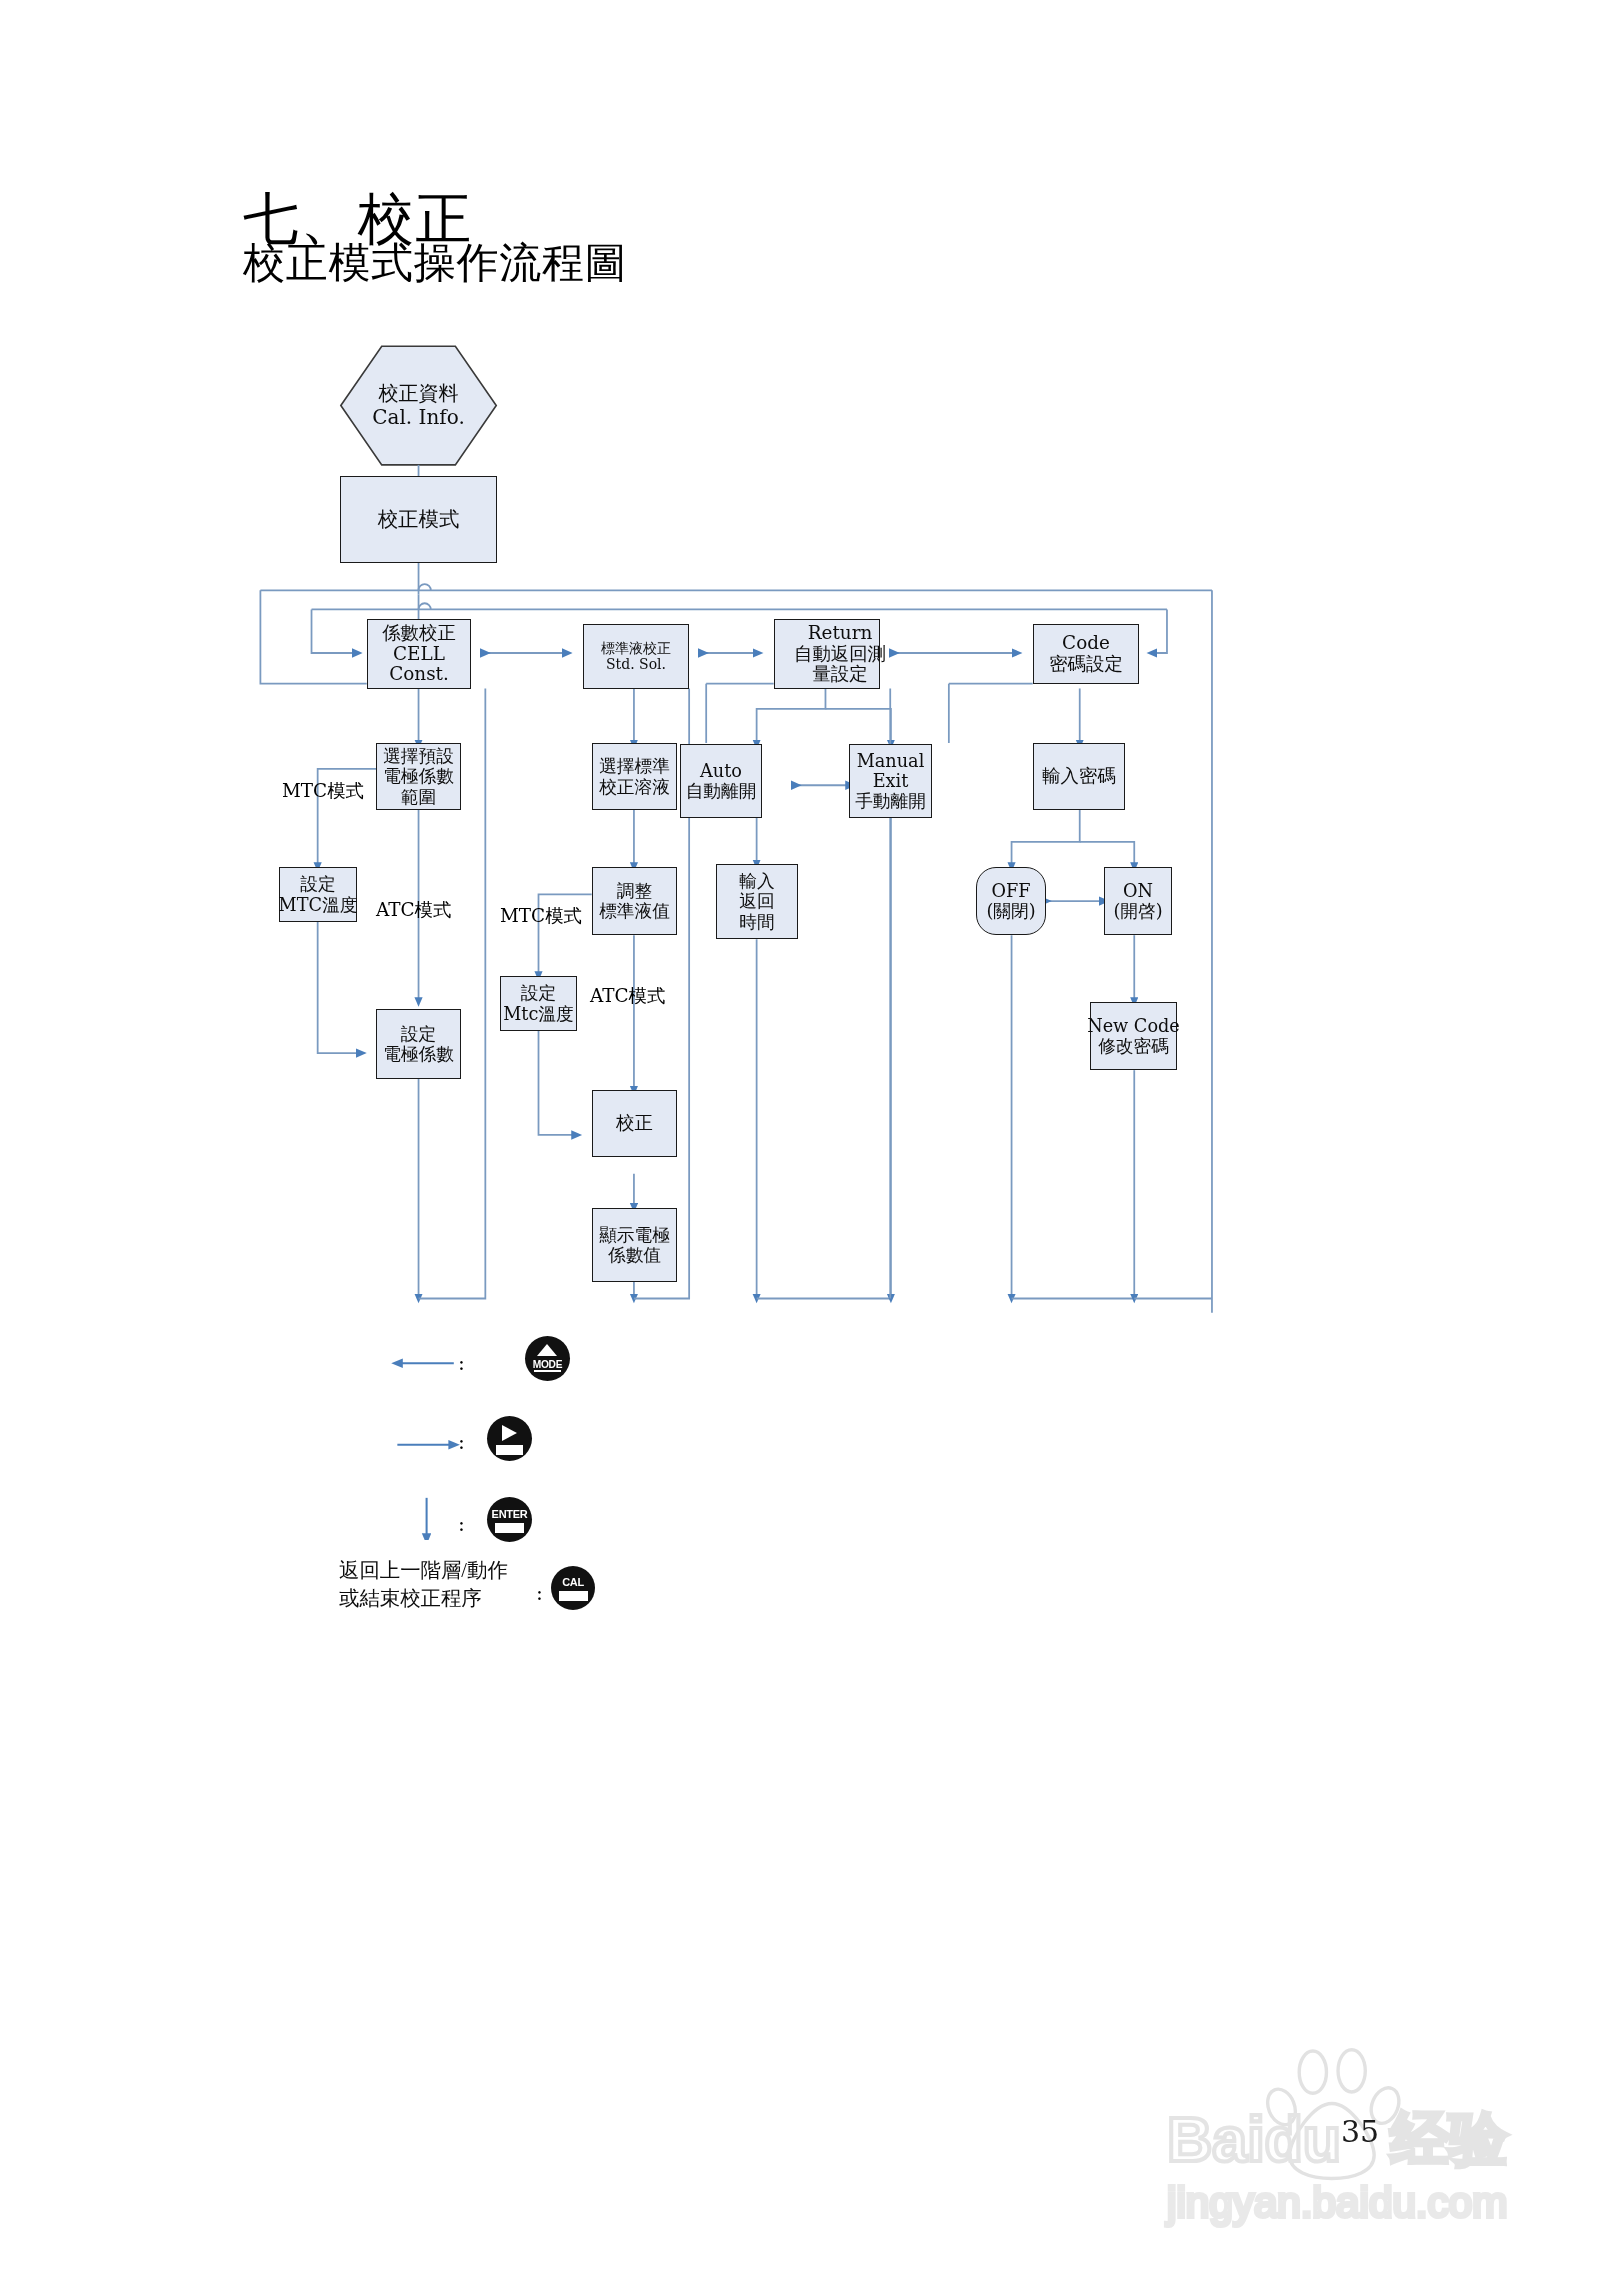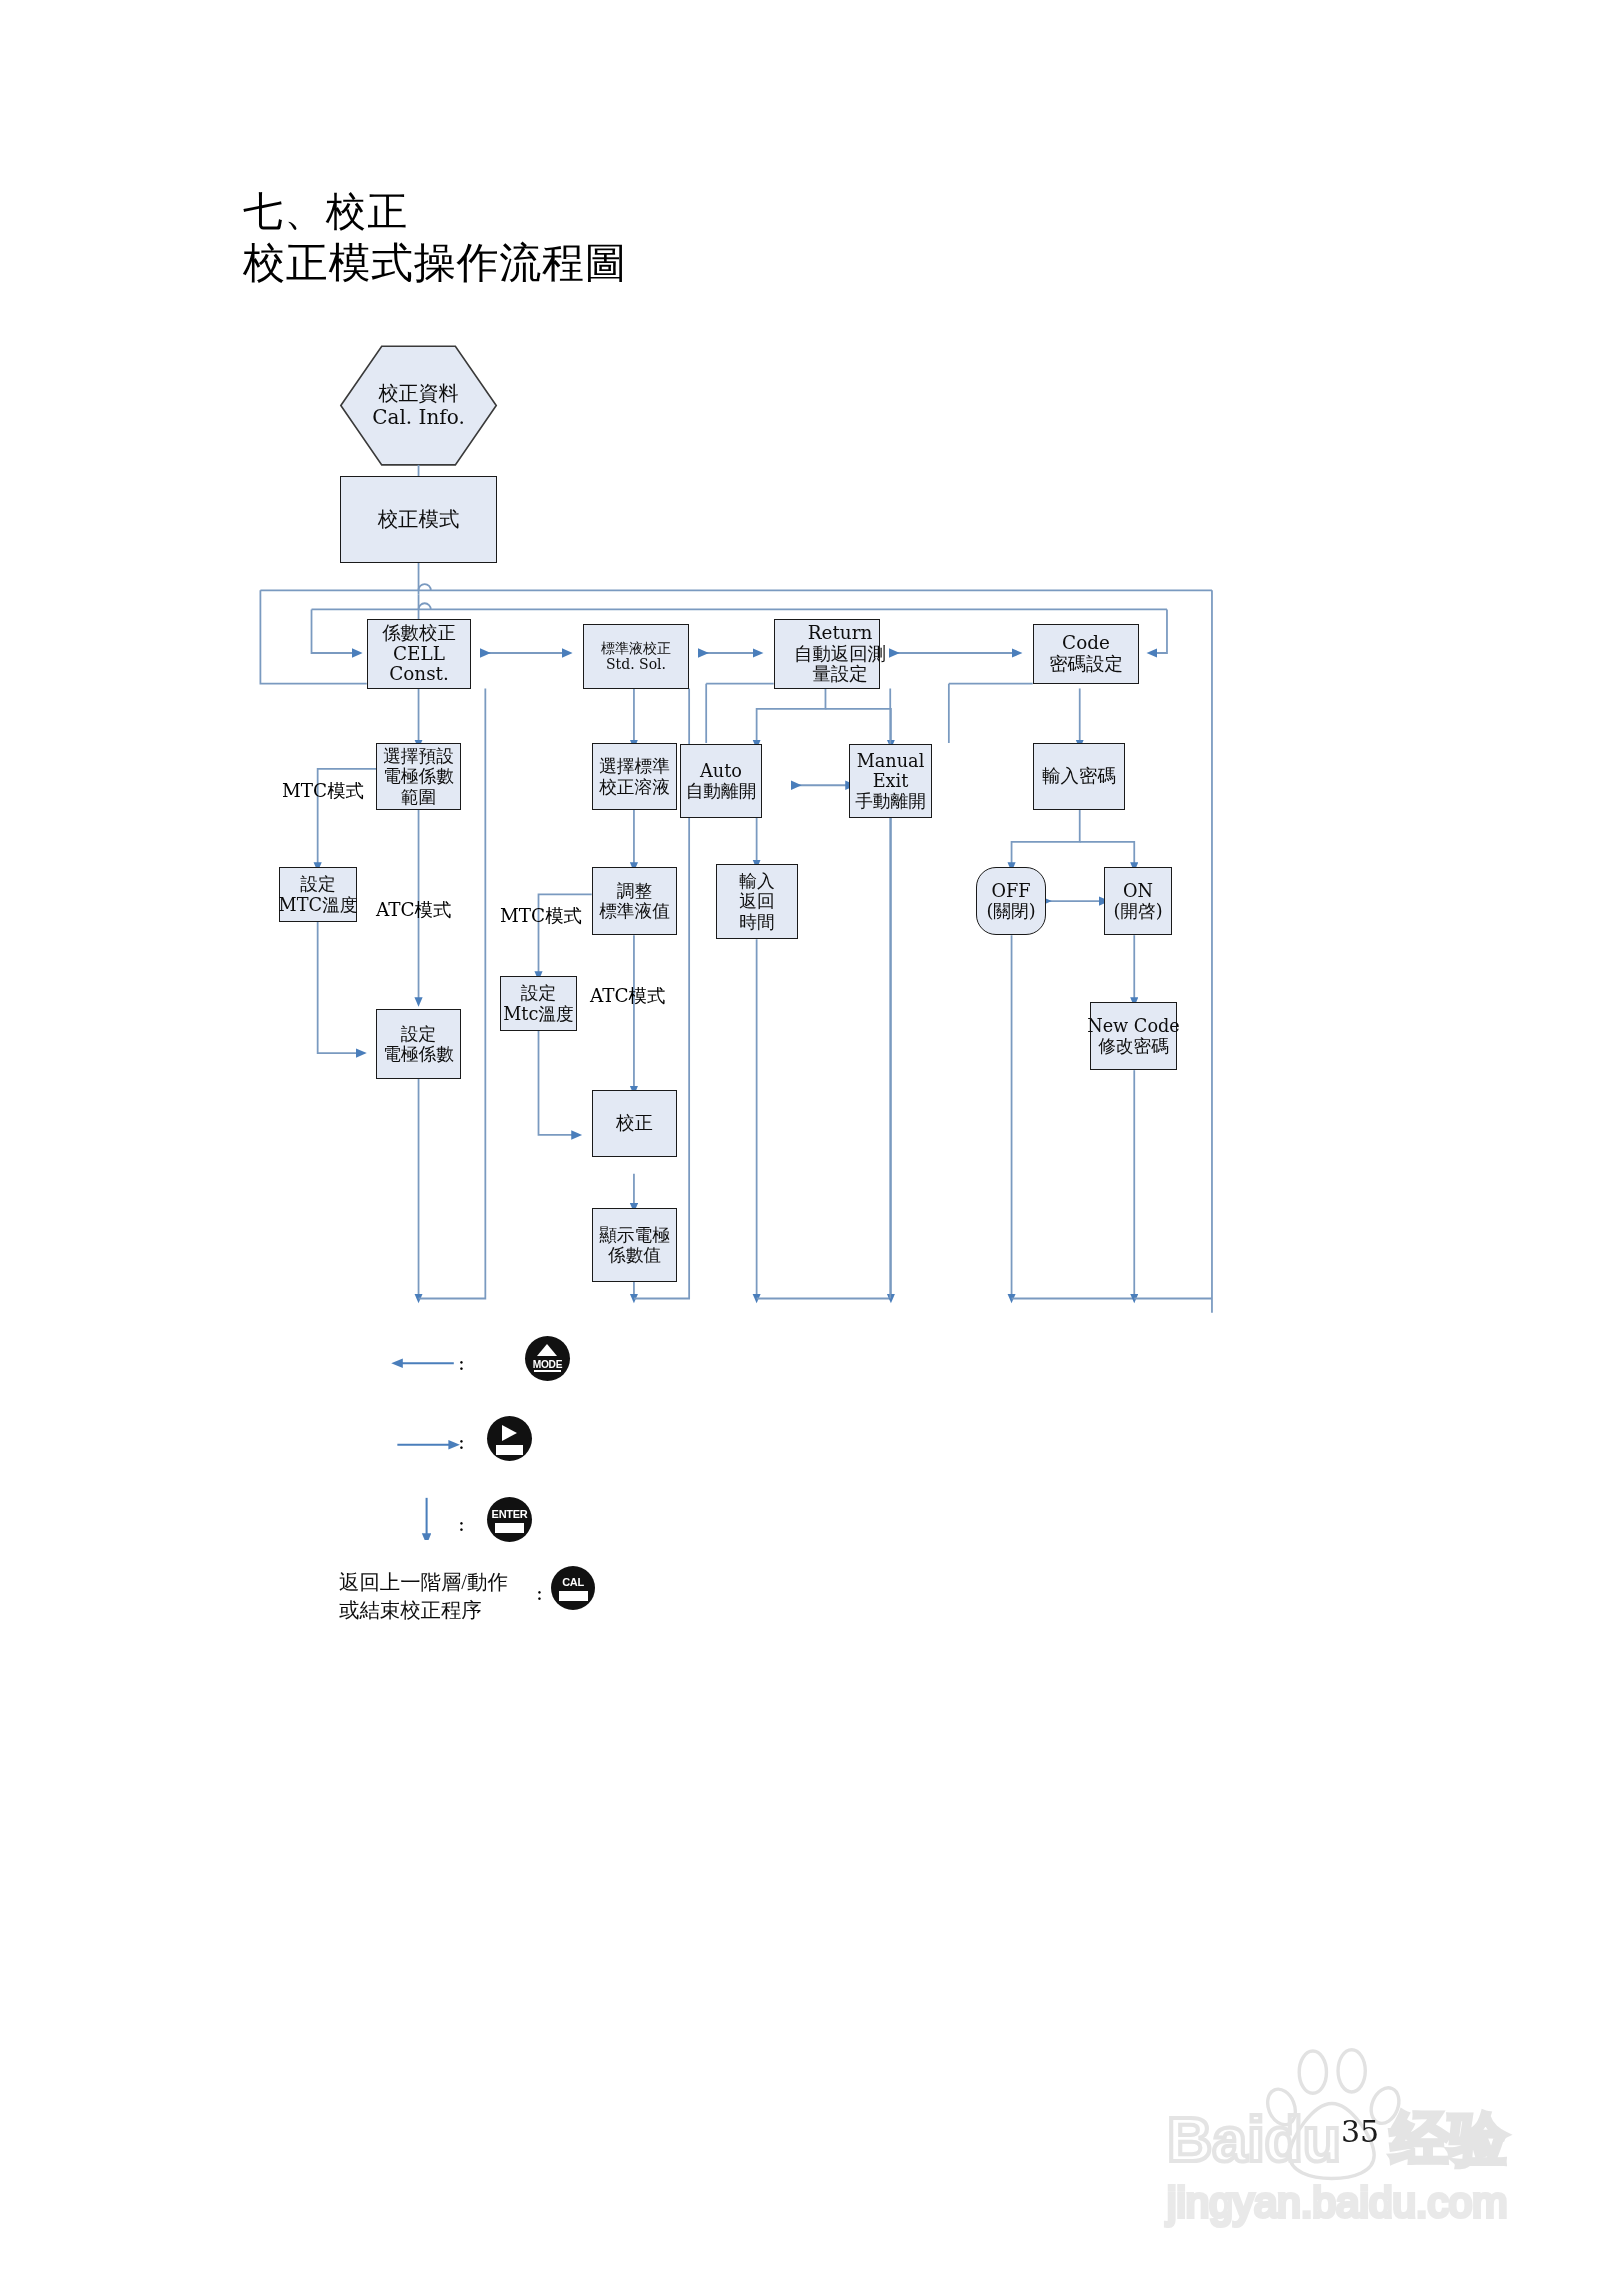--- a/index.html
+++ b/index.html
@@ -8,21 +8,21 @@
     background:#ffffff;
     font-family:"Liberation Serif","DejaVu Serif",serif;
     position:relative;
     overflow:hidden;
   }
   .page{position:absolute;left:0;top:0;width:1623px;height:2295px;}
 
   
   .h1{
     position:absolute;left:243px;top:191px;
-    font-size:40px;line-height:1;color:#000;
+    font-size:56px;line-height:1;color:#000;
     font-family:"DejaVu Serif","Liberation Serif",serif;
     letter-spacing:1.4px;white-space:nowrap;
   }
   .h2{
     position:absolute;left:243px;top:242px;
     font-size:42px;line-height:1;color:#000;
     font-family:"DejaVu Serif","Liberation Serif",serif;
     letter-spacing:0.7px;white-space:nowrap;
   }
 
@@ -60,21 +60,20 @@
   
   .legend-row{position:absolute;}
   .legend-colon{
     position:absolute;font-size:20.4px;color:#000;
     font-family:"DejaVu Serif","Liberation Serif",serif;
   }
   .legend-text{
     position:absolute;font-size:20.4px;color:#0d0d0d;line-height:1.35;
     white-space:nowrap;text-align:left;
     font-family:Liberation Serif, serif;
-    margin-top:12px;
   }
   .keybtn{
     position:absolute;border-radius:50%;background:#111111;
   }
   .keybtn .klabel{
     position:absolute;left:0;right:0;text-align:center;
     color:#ffffff;font-weight:bold;
     font-family:"Liberation Sans","DejaVu Sans",sans-serif;
     letter-spacing:-0.3px;
   }

